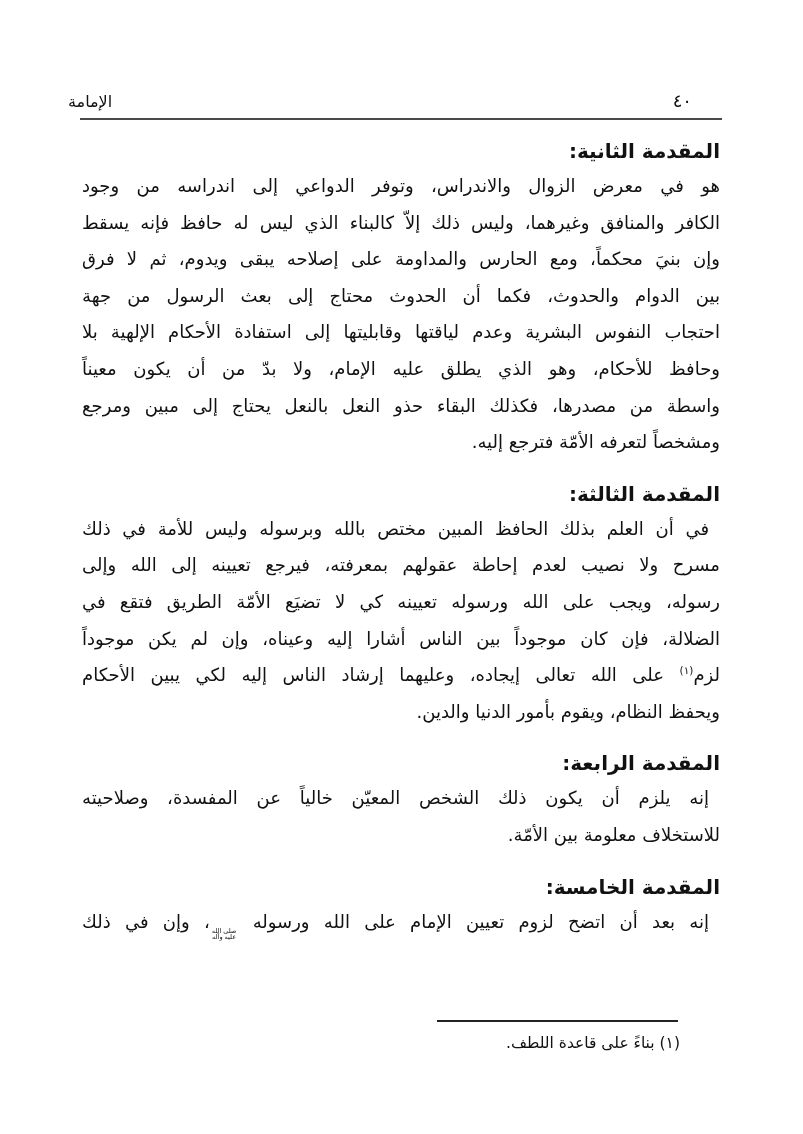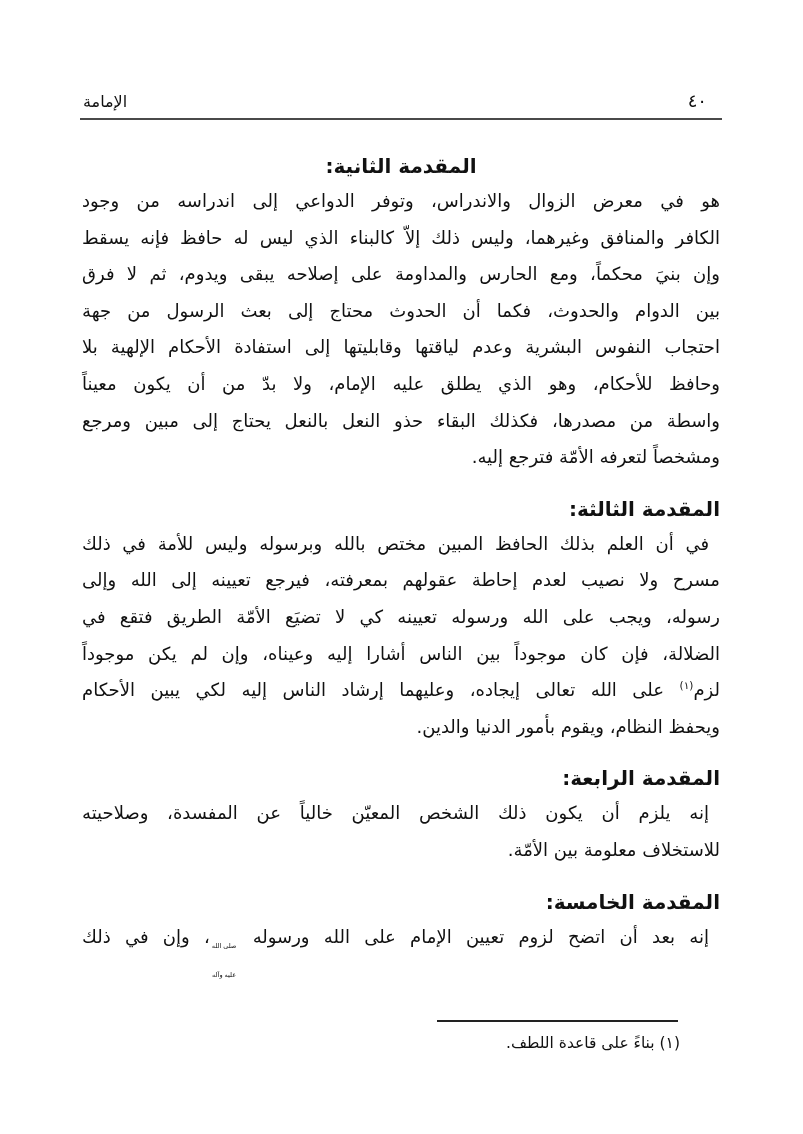--- a/index.html
+++ b/index.html
@@ -7,61 +7,60 @@
     position:relative;
     width:803px;height:1134px;
     margin:0 auto;
     background:#ffffff;
     color:#111111;
     font-family:"DejaVu Sans", sans-serif;
     overflow:hidden;
   }
   
   .header{
-    position:absolute;top:90px;left:83px;width:624px;
+    position:absolute;top:90px;left:68px;width:624px;
     padding-right:18px;
     display:flex;justify-content:space-between;align-items:flex-end;
     direction:ltr;
   }
   .book-title{font-size:16px;}
   .page-number{font-size:18px;}
   .header-rule{
     position:absolute;top:118px;left:80px;width:642px;height:0;
     border-top:2px solid #4a4a4a;
   }
   
   .main{
     position:absolute;top:132px;right:83px;width:638px;
     direction:rtl;
   }
   .section-heading{
     font-size:20px;font-weight:bold;line-height:30px;
     margin:18px 0 2px 0;
     text-align:right;
   }
-  .section-heading:first-child{margin-top:19px;text-align:center;}
+  .section-heading:first-child{margin-top:4px;}
   .paragraph{margin:2px 0 0 0;}
   .line{
     font-size:18px;line-height:36.6px;
     text-align:justify;
     text-align-last:justify;
   }
   .line.first{padding-right:11px;}
   .line.last{text-align-last:right;}
   .fnref{
     font-size:10.5px;
     vertical-align:7px;
     line-height:0;
   }
   .pbuh{
     display:inline-flex;flex-direction:column;align-items:center;
     vertical-align:-5px;
     font-size:6.5px;line-height:6.5px;
     margin:0 2px;
-    gap:23px;
   }
   
   .footnote-rule{
     position:absolute;top:1020px;left:437px;width:241px;height:0;
     border-top:2px solid #222222;
   }
   .footnote{
     position:absolute;top:1031px;right:123px;
     direction:rtl;font-size:15.5px;line-height:24px;
     text-align:left;

